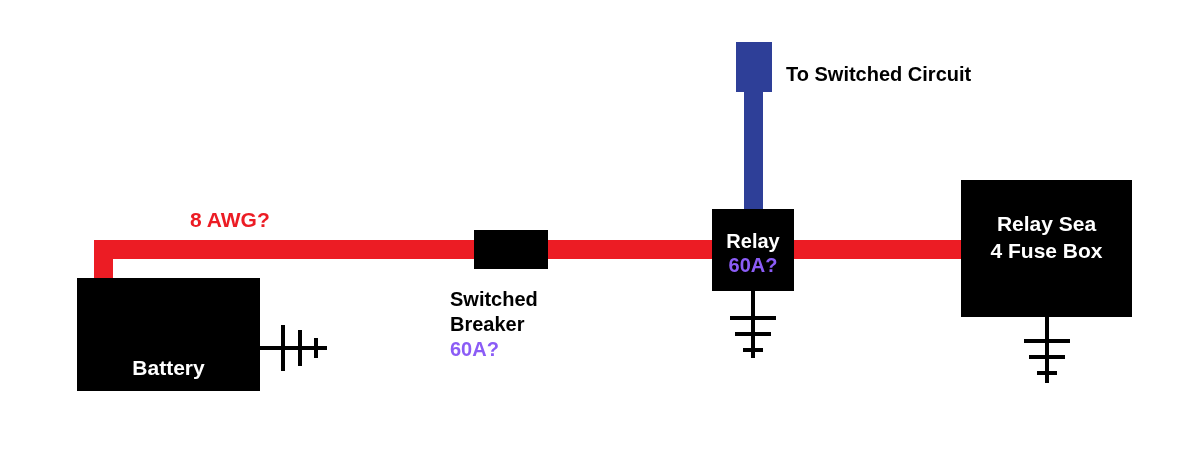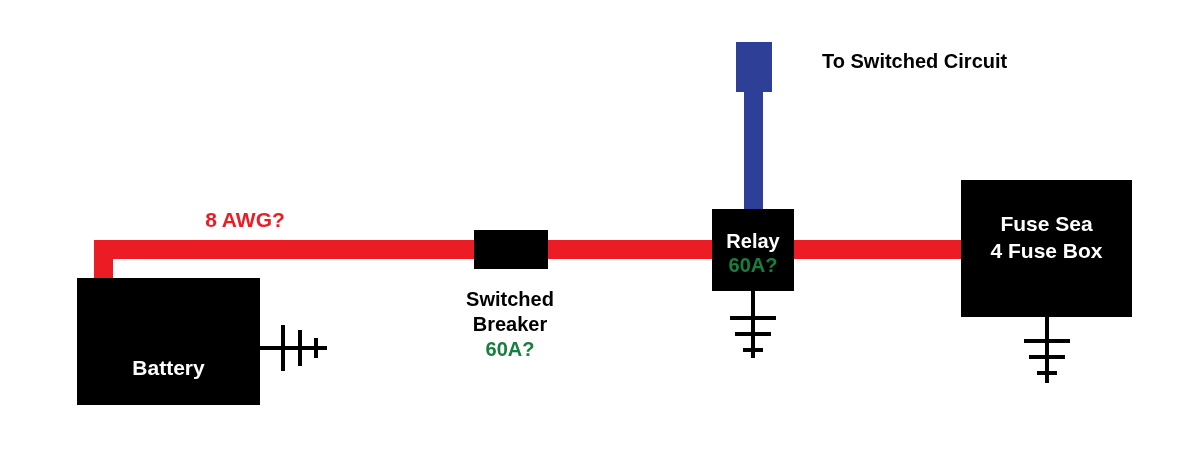--- a/index.html
+++ b/index.html
@@ -1,69 +1,69 @@
 <!DOCTYPE html>
 <html><head>
 <meta charset="utf-8">
 <style>
   html,body{margin:0;padding:0;background:#fff;}
   body{width:1200px;height:462px;position:relative;overflow:hidden;font-family:"Liberation Sans",sans-serif;}
   .abs{position:absolute;}
   .wire-red{background:#ec1c24;}
   .wire-blue{background:#2e3f98;}
   .box{background:#000;color:#fff;font-weight:bold;text-align:center;}
-  .lbl{font-weight:bold;font-size:20px;line-height:25px;text-align:center;}
-  .orange{color:#15803d;}
+  .lbl{font-weight:bold;font-size:20px;line-height:25px;text-align:left;}
+  .orange{color:#8b5cf6;}
   .black{background:#000;}
 </style>
 </head>
 <body>
 
 <div class="abs wire-red" style="left:94px;top:240px;width:19px;height:38px;"></div>
 <div class="abs wire-red" style="left:94px;top:240px;width:870px;height:19px;"></div>
 
 <div class="abs lbl" style="left:190px;top:207px;width:110px;color:#ec1c24;font-size:21px;">8 AWG?</div>
 
-<div class="abs box" style="left:77px;top:278px;width:183px;height:127px;">
+<div class="abs box" style="left:77px;top:278px;width:183px;height:113px;">
   <div style="position:absolute;left:0;right:0;top:78px;font-size:21px;">Battery</div>
 </div>
 
 <div>
   <div class="abs black" style="left:260px;top:346px;width:67px;height:4px;"></div>
   <div class="abs black" style="left:281px;top:325px;width:4px;height:46px;"></div>
   <div class="abs black" style="left:298px;top:330px;width:4px;height:36px;"></div>
   <div class="abs black" style="left:314px;top:338px;width:4px;height:20px;"></div>
 </div>
 
 <div class="abs black" style="left:474px;top:230px;width:74px;height:39px;"></div>
 <div class="abs lbl" style="left:450px;top:287px;width:120px;">
   <div>Switched</div>
   <div>Breaker</div>
   <div class="orange">60A?</div>
 </div>
 
 <div class="abs wire-blue" style="left:736px;top:42px;width:36px;height:50px;"></div>
 <div class="abs wire-blue" style="left:744px;top:90px;width:19px;height:120px;"></div>
-<div class="abs lbl" style="left:786px;top:49px;text-align:left;white-space:nowrap;font-size:20px;margin-left:36px;">To Switched Circuit</div>
+<div class="abs lbl" style="left:786px;top:62px;text-align:left;white-space:nowrap;font-size:20px;">To Switched Circuit</div>
 
 <div class="abs box" style="left:712px;top:209px;width:82px;height:82px;">
   <div style="position:absolute;left:0;right:0;top:20px;font-size:20px;line-height:24px;">Relay</div>
   <div class="orange" style="position:absolute;left:0;right:0;top:44px;font-size:20px;line-height:24px;">60A?</div>
 </div>
 
 <div>
   <div class="abs black" style="left:751px;top:291px;width:4px;height:67px;"></div>
   <div class="abs black" style="left:730px;top:316px;width:46px;height:4px;"></div>
   <div class="abs black" style="left:735px;top:332px;width:36px;height:4px;"></div>
   <div class="abs black" style="left:743px;top:348px;width:20px;height:4px;"></div>
 </div>
 
 <div class="abs box" style="left:961px;top:180px;width:171px;height:137px;">
   <div style="position:absolute;left:0;right:0;top:30px;font-size:21px;line-height:27px;">
-    <div>Fuse Sea</div>
+    <div>Relay Sea</div>
     <div>4 Fuse Box</div>
   </div>
 </div>
 
 <div>
   <div class="abs black" style="left:1045px;top:317px;width:4px;height:66px;"></div>
   <div class="abs black" style="left:1024px;top:339px;width:46px;height:4px;"></div>
   <div class="abs black" style="left:1029px;top:355px;width:36px;height:4px;"></div>
   <div class="abs black" style="left:1037px;top:371px;width:20px;height:4px;"></div>
 </div>

